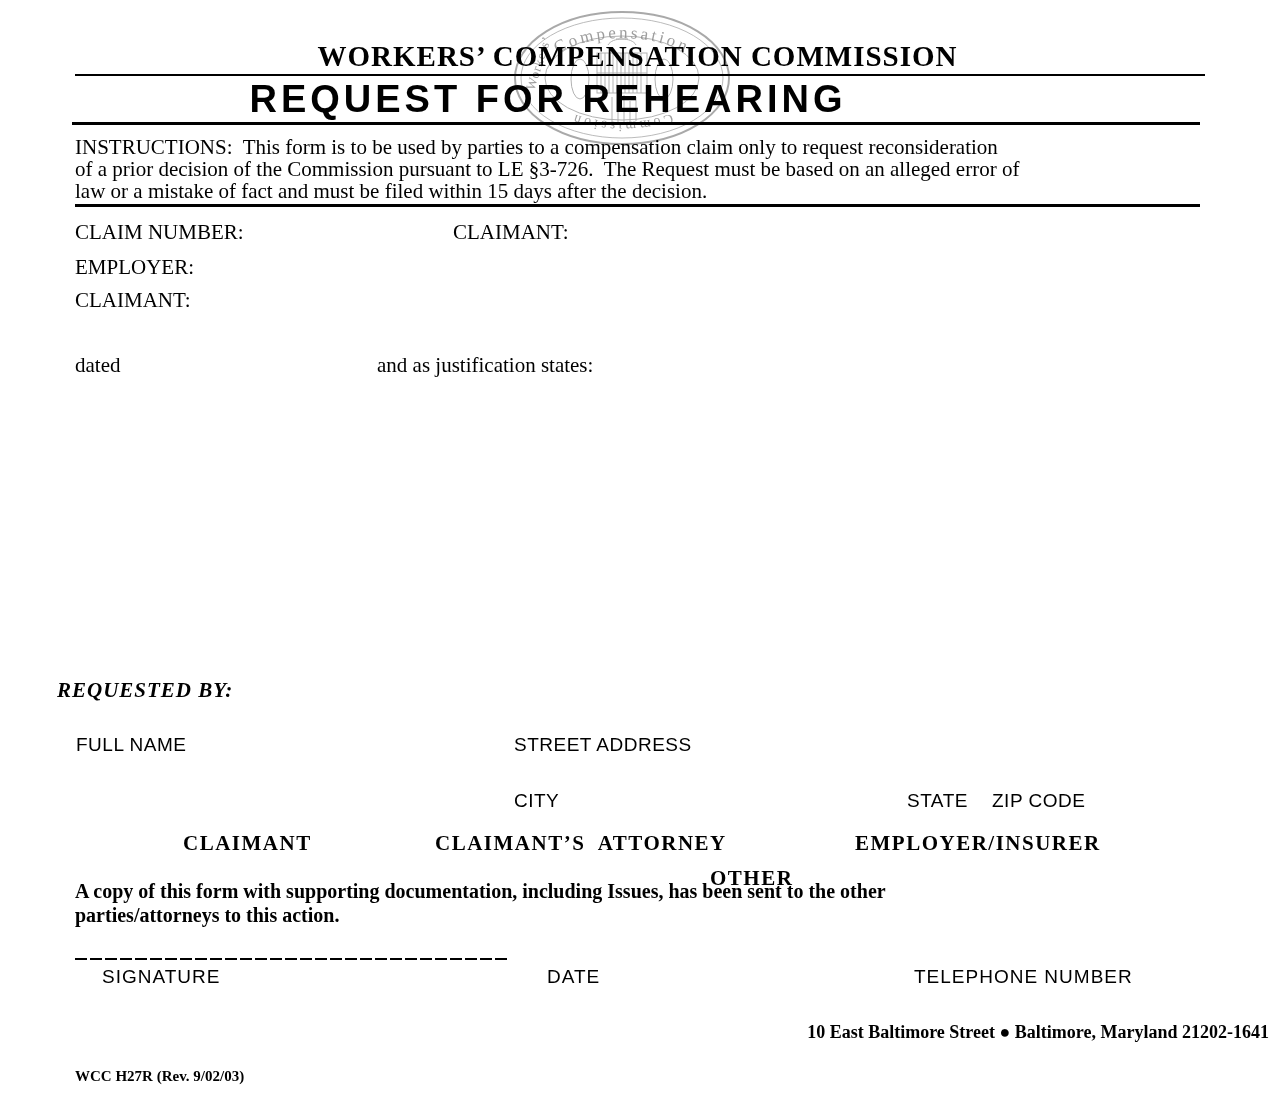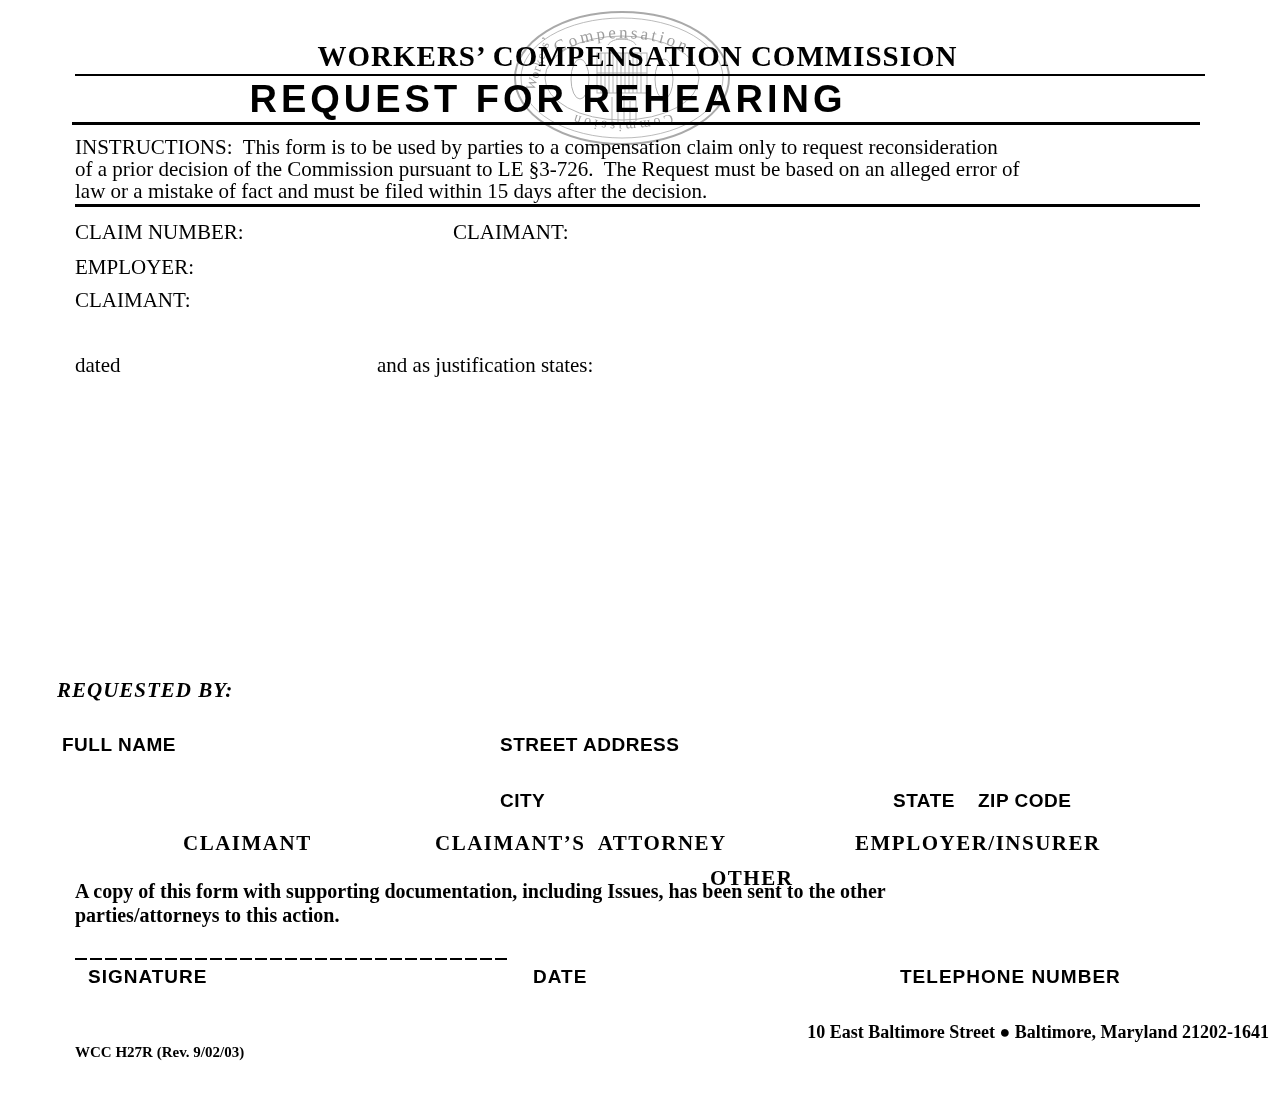--- a/index.html
+++ b/index.html
@@ -45,40 +45,40 @@
 
   .body-line{font-size:21px;z-index:2;}
 
   .requested-by{
     top:678px;left:57px;
     font-size:21px;font-weight:bold;font-style:italic;letter-spacing:1px;
   }
 
   .field-label{
     font-family:"Liberation Sans","DejaVu Sans",sans-serif;
-    font-size:19px;font-weight:bold;letter-spacing:0.5px;
+    font-size:19px;font-weight:normal;letter-spacing:0.5px;margin-left:14px;
   }
 
   .opt{
     font-size:21px;font-weight:bold;letter-spacing:1.5px;
     white-space:pre;
   }
 
   .certification{
     top:879px;left:75px;width:1060px;
     font-size:20px;font-weight:bold;line-height:24px;
   }
 
   .signature-line{
     top:958px;left:75px;width:435px;height:2px;
     background:repeating-linear-gradient(90deg,#000 0 12px,transparent 12px 15px);
   }
 
   .footer-center{left:49px;width:1220px;text-align:right;font-size:18px;font-weight:bold;}
-  .footer-form-number{top:1044px;left:75px;font-size:15px;font-weight:bold;}
+  .footer-form-number{top:1068px;left:75px;font-size:15px;font-weight:bold;}
 </style>
 </head>
 <body>
 
 <div class="page">
 
   <svg class="abs seal" width="228" height="146" viewBox="0 0 228 146" aria-hidden="true">
     <g stroke="#8d8d8d" fill="none" opacity="0.75">
       <ellipse cx="114" cy="73" rx="107" ry="66" stroke-width="2"></ellipse>
       <ellipse cx="114" cy="73" rx="101" ry="60" stroke-width="0.8"></ellipse>

